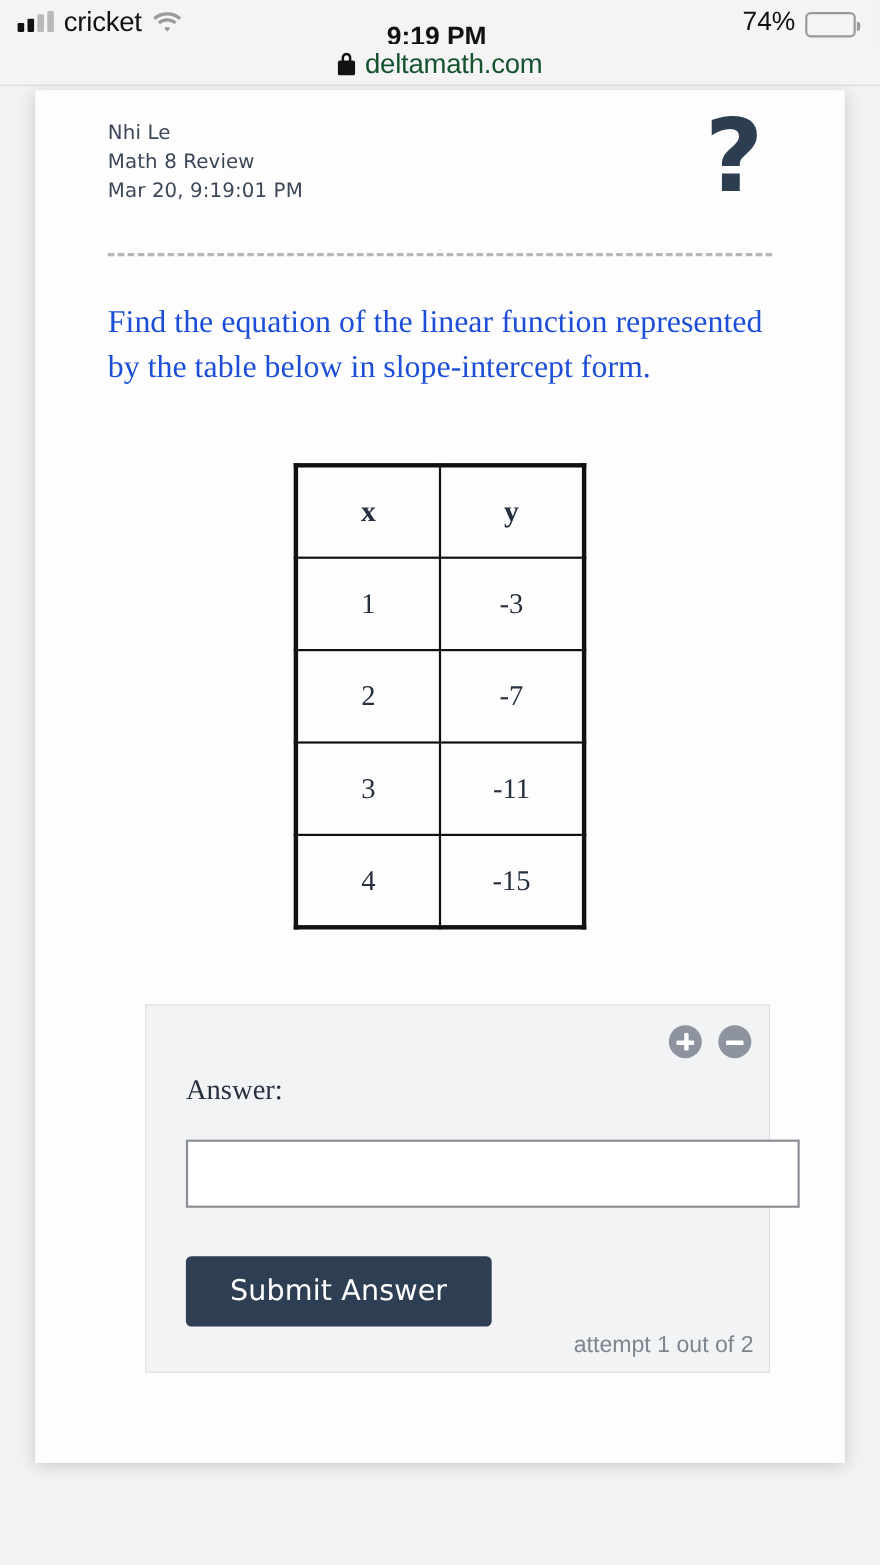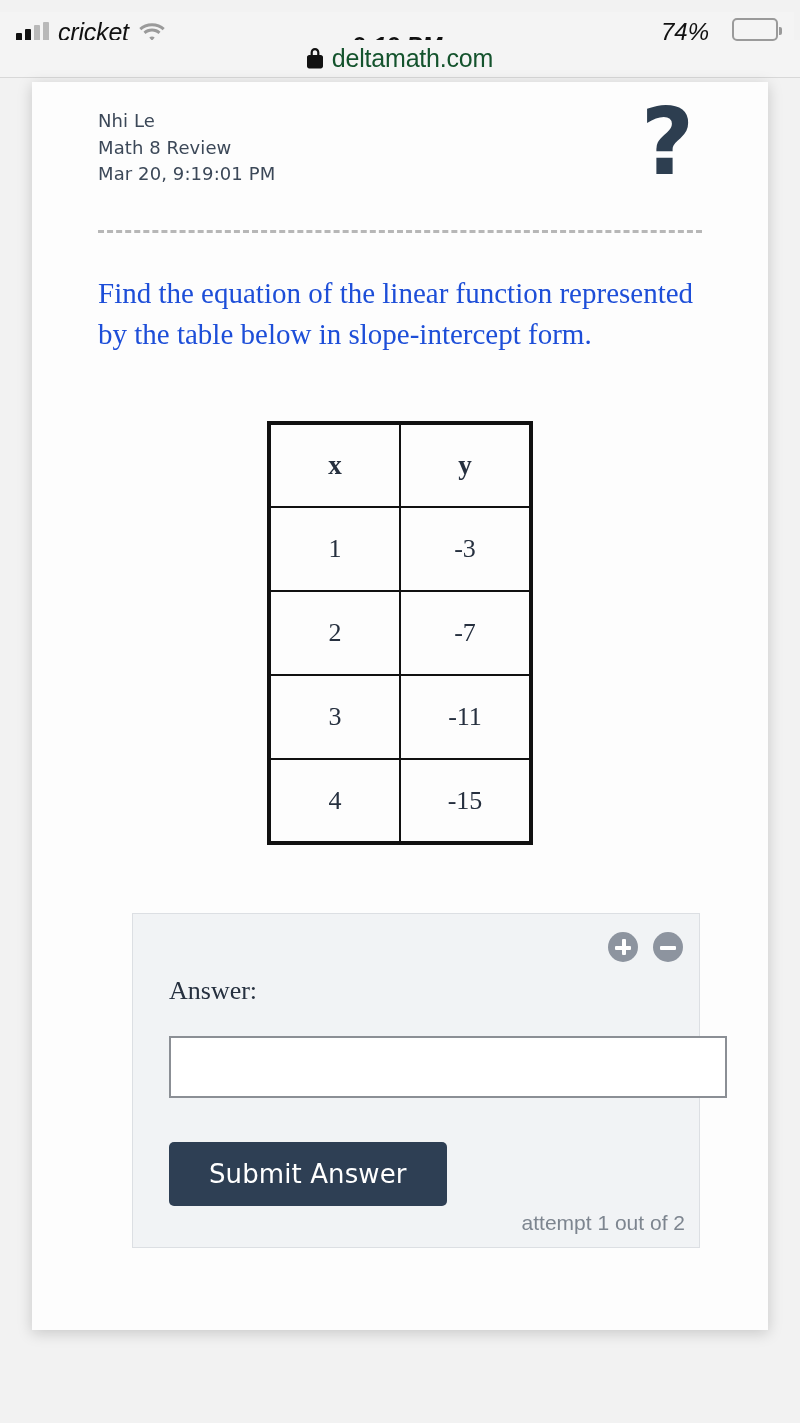--- a/index.html
+++ b/index.html
@@ -12,28 +12,27 @@
   body {
     background: #f2f2f2;
     font-family: "Liberation Sans", sans-serif;
     overflow: hidden;
     position: relative;
   }
 
   
   .status-bar {
     position: absolute;
-    top: 12px; left: 0;
+    top: 0; left: 0;
     width: 794px;
     height: 40px;
     background: #f4f4f4;
     display: flex;
     align-items: center;
     padding: 0 16px;
-    font-style: italic;
   }
   .status-left {
     display: flex;
     align-items: center;
     gap: 9px;
     flex: 0 0 auto;
   }
   .signal-bars {
     display: flex;
     align-items: flex-end;
@@ -66,22 +65,22 @@
     font-size: 24px;
     font-weight: bold;
     color: #111;
     pointer-events: none;
     margin-top: 27px;
   }
 
   .status-right {
     margin-left: auto;
     display: flex;
-    align-items: flex-start;
-    gap: 23px;
+    align-items: flex-end;
+    gap: 9px;
     position: relative;
     z-index: 2;
   }
   .battery-pct {
     font-size: 24px;
     color: #111;
   }
   .battery {
     width: 46px;
     height: 23px;

